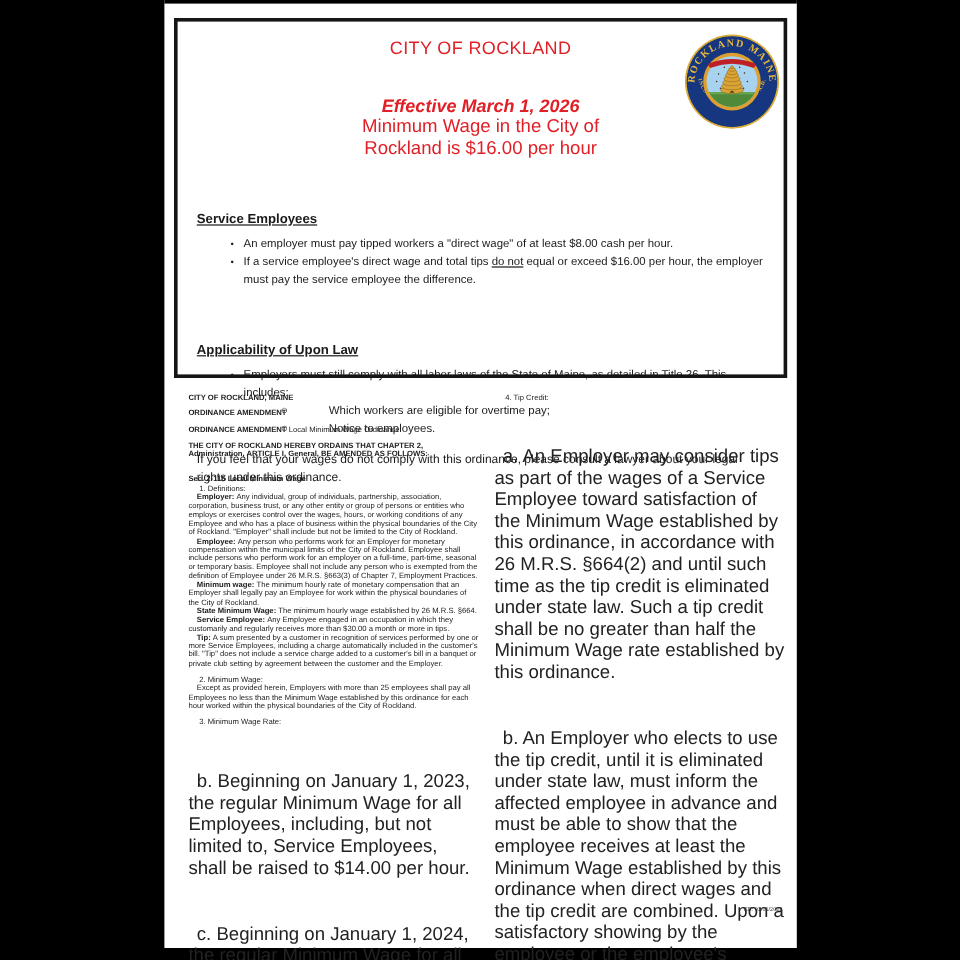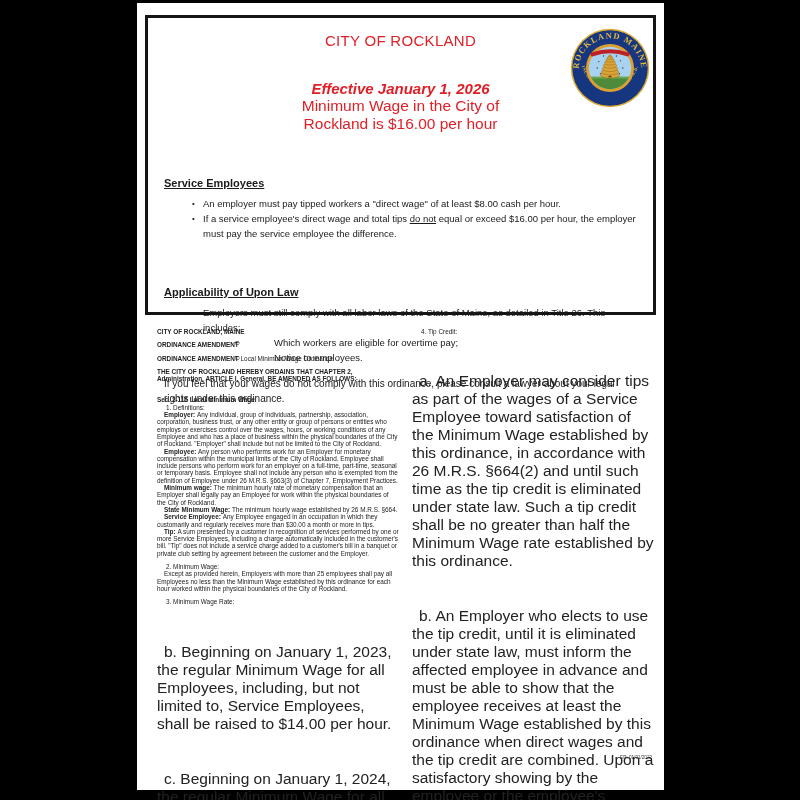--- a/index.html
+++ b/index.html
@@ -113,21 +113,21 @@
           <circle cx="38" cy="57" r="0.8"></circle>
             <circle cx="62" cy="57" r="0.8"></circle>
           <circle cx="58" cy="35" r="0.8"></circle>
             <circle cx="42" cy="35" r="0.8"></circle>
         </g>
       </svg>
     </div>
 
     <div class="hdr">
       <div class="title red">CITY OF ROCKLAND</div>
-      <div class="eff red">Effective January 1, 2026</div>
+      <div class="eff red">Effective March 1, 2026</div>
       <div class="sub red">Minimum Wage in the City of</div>
       <div class="sub red">Rockland is $16.00 per hour</div>
     </div>
 
     <div class="sec sec1">
       <div class="h">Service Employees</div>
       <ul class="bul">
           <li>An employer must pay tipped workers a "direct wage" of at least $8.00 cash per hour.</li>
           <li>If a service employee's direct wage and total tips <u>do not</u> equal or exceed $16.00 per hour, the employer must pay the service employee the difference.</li>
         </ul>

